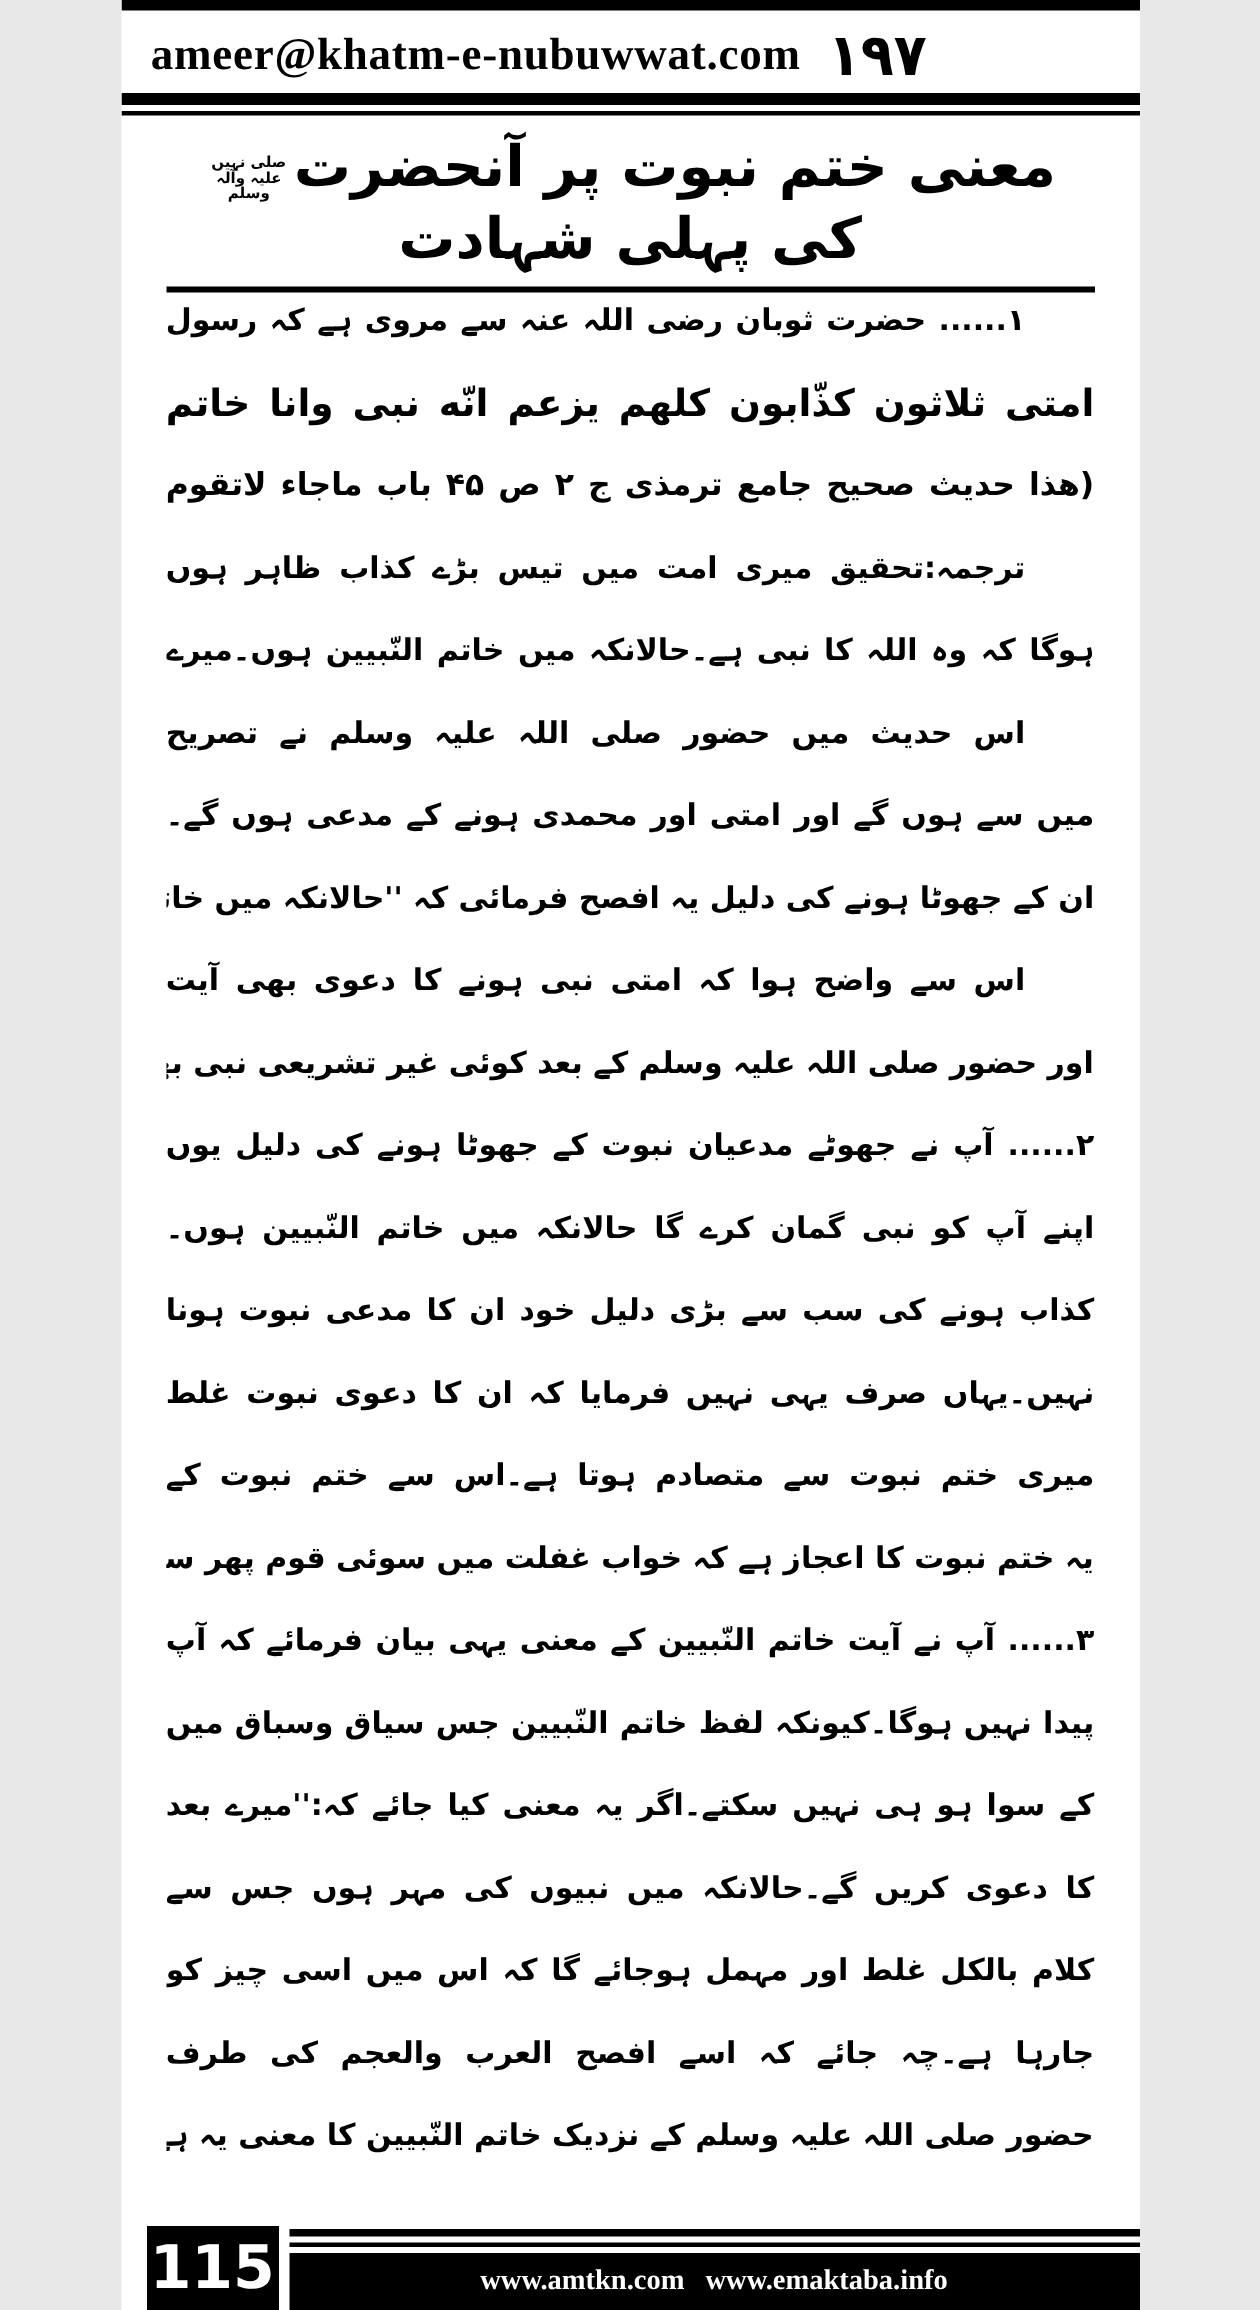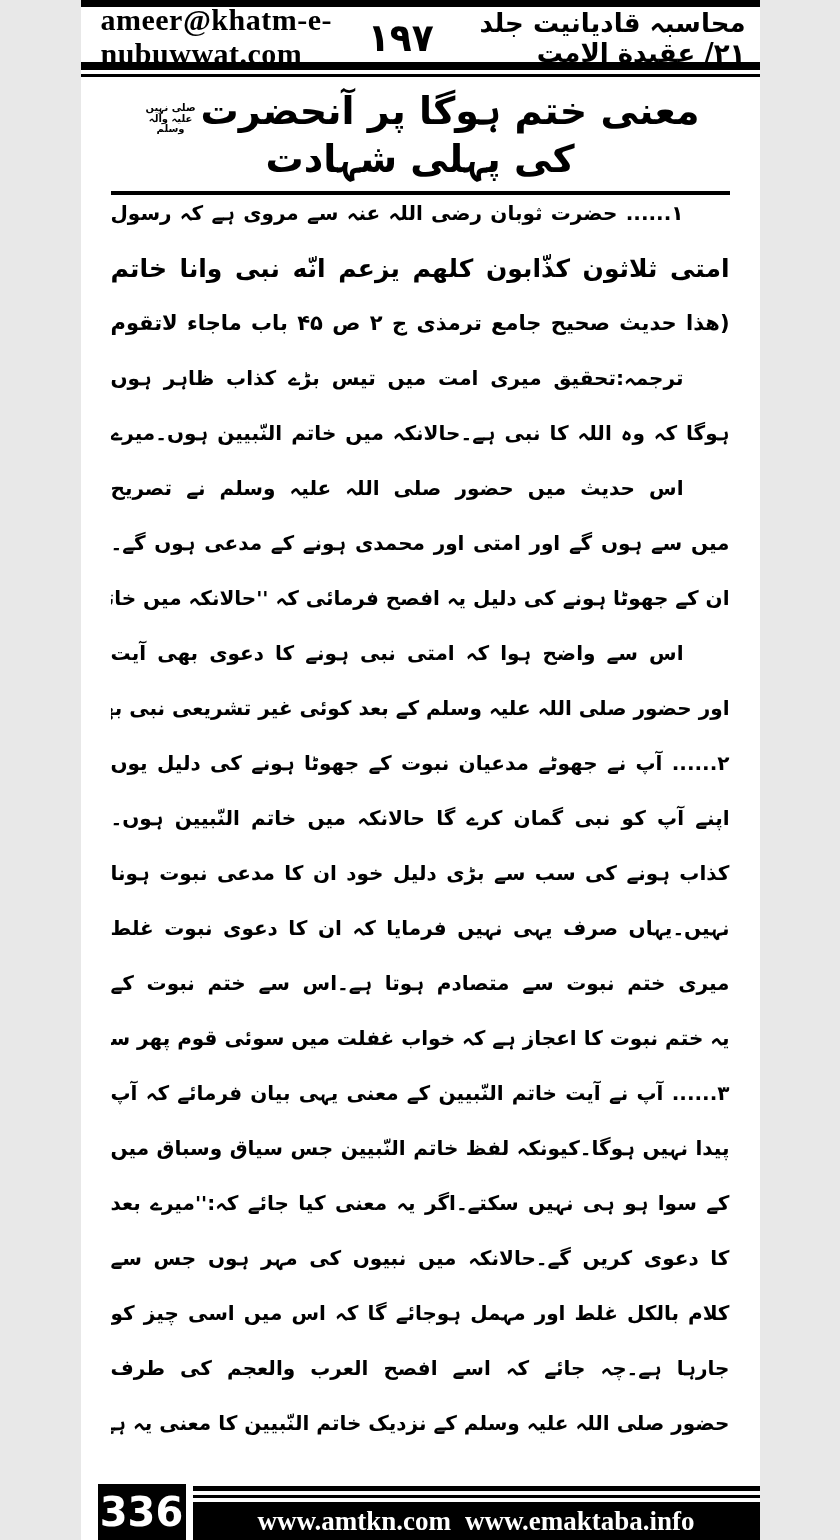--- a/index.html
+++ b/index.html
@@ -33,42 +33,41 @@
   .ar{font-size:25px;line-height:55px;letter-spacing:1px;}
   .ref{font-size:21px;}
 
   .footer-numbox{position:absolute;left:17px;top:1484px;width:88px;height:56px;background:#000;
     color:#fff;display:flex;align-items:center;justify-content:center;
     font-size:40px;font-weight:bold;direction:rtl;}
   .footer-line1{position:absolute;left:112px;right:0;top:1486px;height:5px;background:#000;}
   .footer-line2{position:absolute;left:112px;right:0;top:1495px;height:3px;background:#000;}
   .footer-bar{position:absolute;left:112px;right:0;top:1502px;height:38px;background:#000;
     color:#fff;display:flex;align-items:center;justify-content:center;gap:14px;
-    font-family:"Liberation Serif",serif;font-weight:bold;font-size:27px;}
+    font-family:"Liberation Serif",serif;font-weight:bold;font-size:19px;}
 </style>
 </head>
 <body>
 
 <div class="page">
 
   <div class="topbar"></div>
 
   <div class="header">
     <div class="header-left">
       <span class="email">ameer@khatm-e-nubuwwat.com</span>
       <span class="pagenum-top">۱۹۷</span>
     </div>
-    <div class="book-title">محاسبہ قادیانیت جلد ۲۱/ عقیدة الامت</div>
   </div>
 
   <div class="rule-thick"></div>
   <div class="rule-thin"></div>
 
   <div class="main-title">
-    <span class="twrap"><span>معنی ختم ہوگا پر آنحضرت</span><span class="honorific">صلی نہیں علیہ وآلہ وسلم</span><span>کی پہلی شہادت</span></span>
+    <span class="twrap"><span>معنی ختم نبوت پر آنحضرت</span><span class="honorific">صلی نہیں علیہ وآلہ وسلم</span><span>کی پہلی شہادت</span></span>
   </div>
 
   <div class="body-text">
     <div class="ln jl ind">۱...... حضرت ثوبان رضی اللہ عنہ سے مروی ہے کہ رسول اللہ صلی اللہ علیہ وسلم نے فرمایا:''انّه سیکون فی</div>
     <div class="ln jl ar">امتی ثلاثون کذّابون کلهم یزعم انّه نبی وانا خاتم النّبیین لا نبی بعدی''</div>
     <div class="ln jl ref">(هذا حدیث صحیح جامع ترمذی ج ۲ ص ۴۵ باب ماجاء لاتقوم الساعة حتی یخرج کذابون)</div>
     <div class="ln jl ind">ترجمہ:تحقیق میری امت میں تیس بڑے کذاب ظاہر ہوں گے۔ ہر ایک کا گمان</div>
     <div class="ln jl">ہوگا کہ وہ اللہ کا نبی ہے۔حالانکہ میں خاتم النّبیین ہوں۔میرے بعد کوئی نبی نہیں۔</div>
     <div class="ln jl ind">اس حدیث میں حضور صلی اللہ علیہ وسلم نے تصریح فرمائی کہ جھوٹے مدعیان نبوت میری امت</div>
     <div class="ln jl">میں سے ہوں گے اور امتی اور محمدی ہونے کے مدعی ہوں گے۔چنانچہ لفظ فی امتی ظاہر ہے اور</div>
@@ -83,21 +82,21 @@
     <div class="ln center">یہ ختم نبوت کا اعجاز ہے کہ خواب غفلت میں سوئی قوم پھر سے بیدار ہو گئی۔</div>
     <div class="ln jl">۳...... آپ نے آیت خاتم النّبیین کے معنی یہی بیان فرمائے کہ آپ کے بعد کوئی نبی</div>
     <div class="ln jl">پیدا نہیں ہوگا۔کیونکہ لفظ خاتم النّبیین جس سیاق وسباق میں وارد ہے اس کے معنی آخری نبی</div>
     <div class="ln jl">کے سوا ہو ہی نہیں سکتے۔اگر یہ معنی کیا جائے کہ:''میرے بعد تیس دجال وکذاب امتی ہونے</div>
     <div class="ln jl">کا دعوی کریں گے۔حالانکہ میں نبیوں کی مہر ہوں جس سے میری امت میں نبی بنیں گے۔'' تو</div>
     <div class="ln jl">کلام بالکل غلط اور مہمل ہوجائے گا کہ اس میں اسی چیز کو ثابت کیا جا رہا ہے جسے رد کیا</div>
     <div class="ln jl">جارہا ہے۔چہ جائے کہ اسے افصح العرب والعجم کی طرف منسوب کیا جا سکے۔پس واضح ہوا کہ</div>
     <div class="ln center">حضور صلی اللہ علیہ وسلم کے نزدیک خاتم النّبیین کا معنی یہ ہے کوئی امتی نبی بھی نہیں بنے گا۔</div>
   </div>
 
-  <div class="footer-numbox">336</div>
+  <div class="footer-numbox">115</div>
   <div class="footer-line1"></div>
   <div class="footer-line2"></div>
   <div class="footer-bar">
     <span>www.amtkn.com</span>
     <span>www.emaktaba.info</span>
   </div>
 
 </div>
 
 </body></html>

